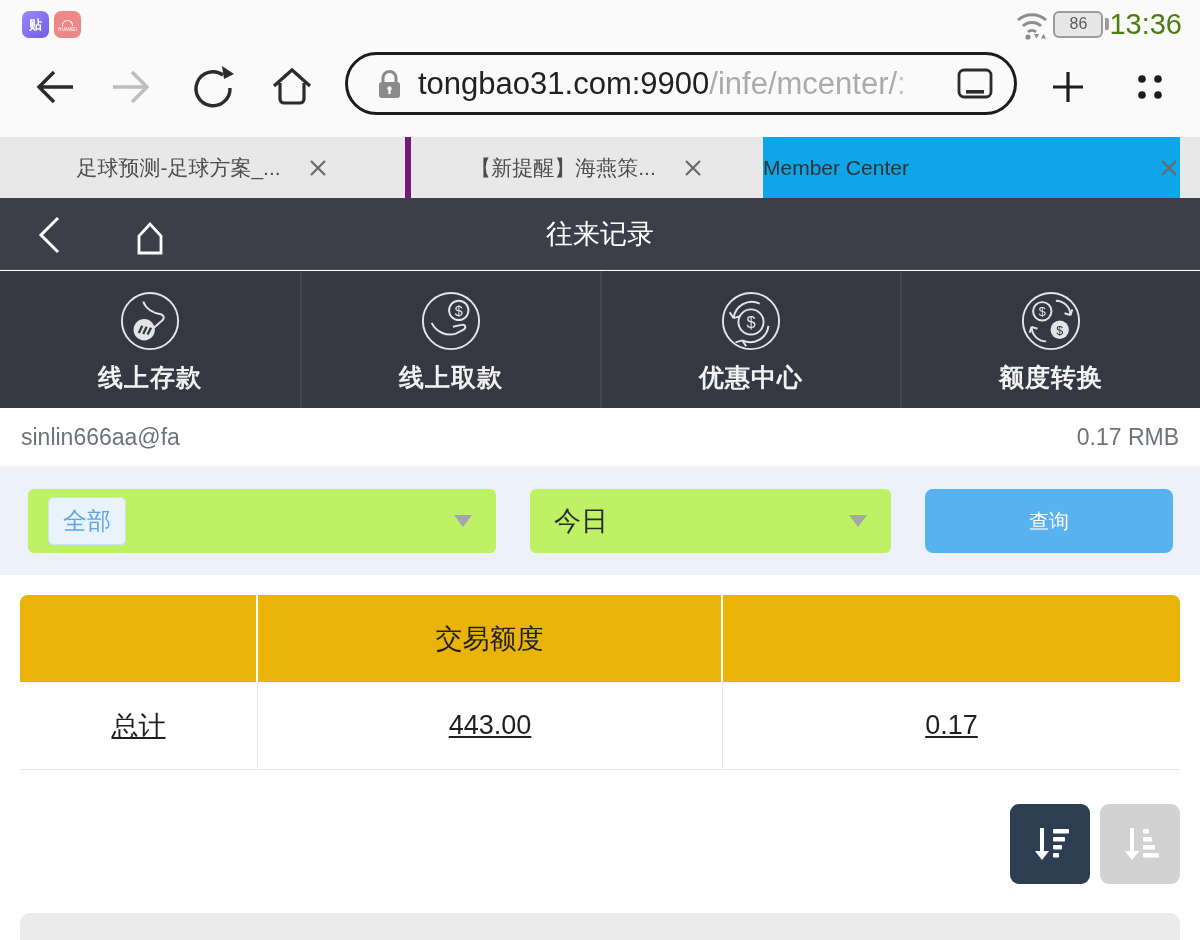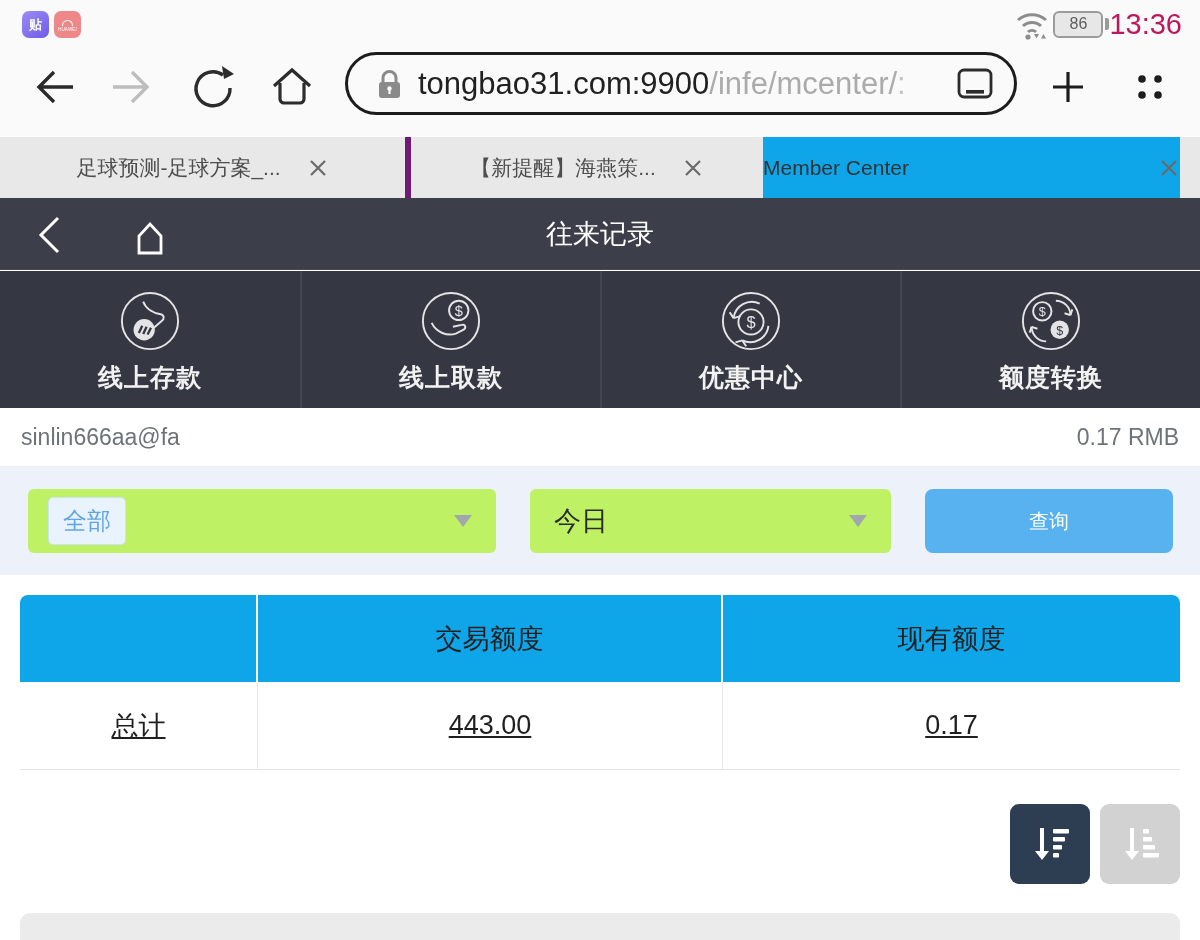--- a/index.html
+++ b/index.html
@@ -19,21 +19,21 @@
   .badge-huawei .bag-handle { width:11px; height:6px; border:1.6px solid #fff; border-bottom:none;
                  border-radius:6px 6px 0 0; margin-top:3px; }
   .badge-huawei .bag-text { font-size:4.5px; letter-spacing:.2px; margin-top:1px; }
 
   .status-right { position:absolute; right:18px; top:7px; height:34px; display:flex; align-items:center; }
   .battery { display:flex; align-items:center; }
   .battery-body { width:50px; height:27px; border:2px solid #9b9b9b; border-radius:6px;
                   background:#e7e7e7; display:flex; align-items:center; justify-content:center;
                   font-size:16px; color:#5d5d5d; }
   .battery-nub { width:4px; height:12px; background:#9b9b9b; border-radius:0 2px 2px 0; margin-left:2px; }
-  .status-time { font-size:29px; color:#be185d; }
+  .status-time { font-size:29px; color:#4d7c0f; }
 
   .toolbar { position:absolute; top:45px; left:0; width:1200px; height:83px;padding-left:18px; }
   .tool-btn { position:absolute; top:0; height:83px; display:flex; align-items:center; justify-content:center; }
 
   .url-bar { position:absolute; left:345px; top:7px; width:672px; height:63px;
              border:3px solid #1c1c1c; border-radius:33px; background:#fafafa;
              display:flex; align-items:center; padding:0 18px 0 26px; }
   .url-text { font-size:31px; white-space:nowrap; overflow:hidden; flex:1; margin-left:14px; }
   .url-host { color:#212121; }
   .url-path { color:#ababab; }
@@ -80,21 +80,21 @@
           font-size:24px; padding:7px 14px; }
   .dd-value { font-size:27px; color:#2b2b2b; }
   .dd-caret { margin-left:auto; width:0; height:0; border-left:9px solid transparent;
               border-right:9px solid transparent; border-top:12px solid #a2a7ad; }
   .search-btn { position:absolute; left:925px; top:23px; width:248px; height:64px; background:#58b2f0;
                 border:none; border-radius:8px; color:#fff; font-size:20px;
                 font-family:inherit; display:flex; align-items:center; justify-content:center; cursor:pointer; }
 
   
   .summary-table { position:absolute; top:595px; left:20px; width:1160px; }
-  .tbl-head { display:flex; height:87px; background:#0ea5e9; border-radius:8px 8px 0 0; overflow:hidden; }
+  .tbl-head { display:flex; height:87px; background:#eab308; border-radius:8px 8px 0 0; overflow:hidden; }
   .tbl-head .cell { display:flex; align-items:center; justify-content:center; font-size:27px; color:#1f1f1f; }
   .tbl-head .c1, .tbl-row .c1 { width:238px; }
   .tbl-head .c2, .tbl-row .c2 { width:465px; }
   .tbl-head .c3, .tbl-row .c3 { width:457px; }
   .tbl-head .c1, .tbl-head .c2 { border-right:2px solid #fff; }
   .tbl-row { display:flex; height:88px; background:#fff; border-bottom:1px solid #e6e6e6; }
   .tbl-row .cell { display:flex; align-items:center; justify-content:center; font-size:27px; color:#1f1f1f;text-decoration:underline; }
   .tbl-row .c1, .tbl-row .c2 { border-right:1px solid #e9e9e9; }
 
   
@@ -290,21 +290,20 @@
       <span class="dd-value">今日</span>
       <span class="dd-caret"></span>
     </div>
     <button class="search-btn">查询</button>
   </div>
 
   <div class="summary-table">
     <div class="tbl-head">
       <div class="cell c1"></div>
       <div class="cell c2">交易额度</div>
-      <div class="cell c3">现有额度</div>
     </div>
     <div class="tbl-row">
       <div class="cell c1">总计</div>
       <div class="cell c2">443.00</div>
       <div class="cell c3">0.17</div>
     </div>
   </div>
 
   <button class="sort-btn sort-desc">
     <svg width="48" height="48" viewBox="0 0 48 48">

